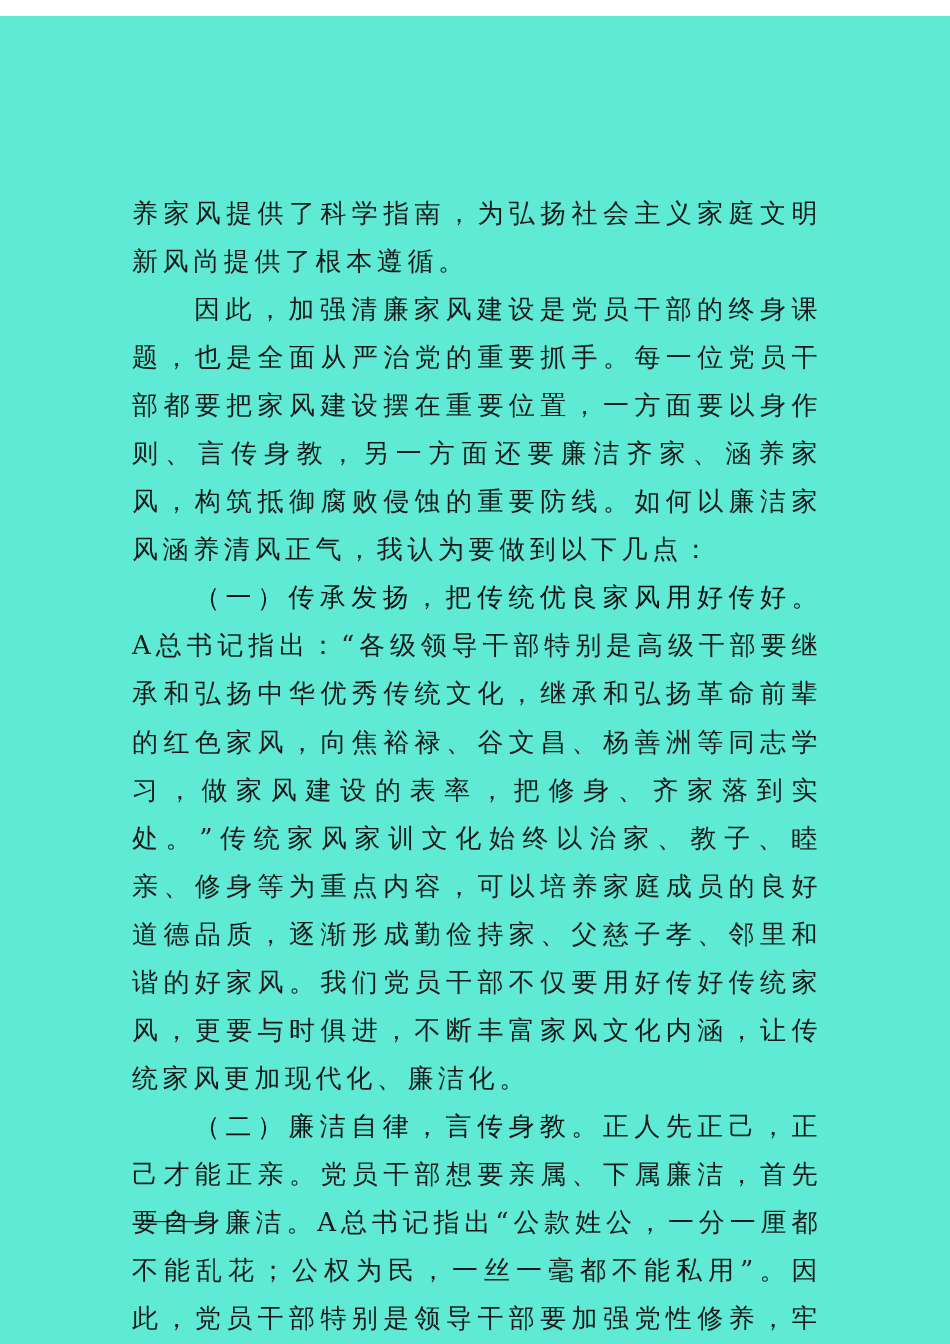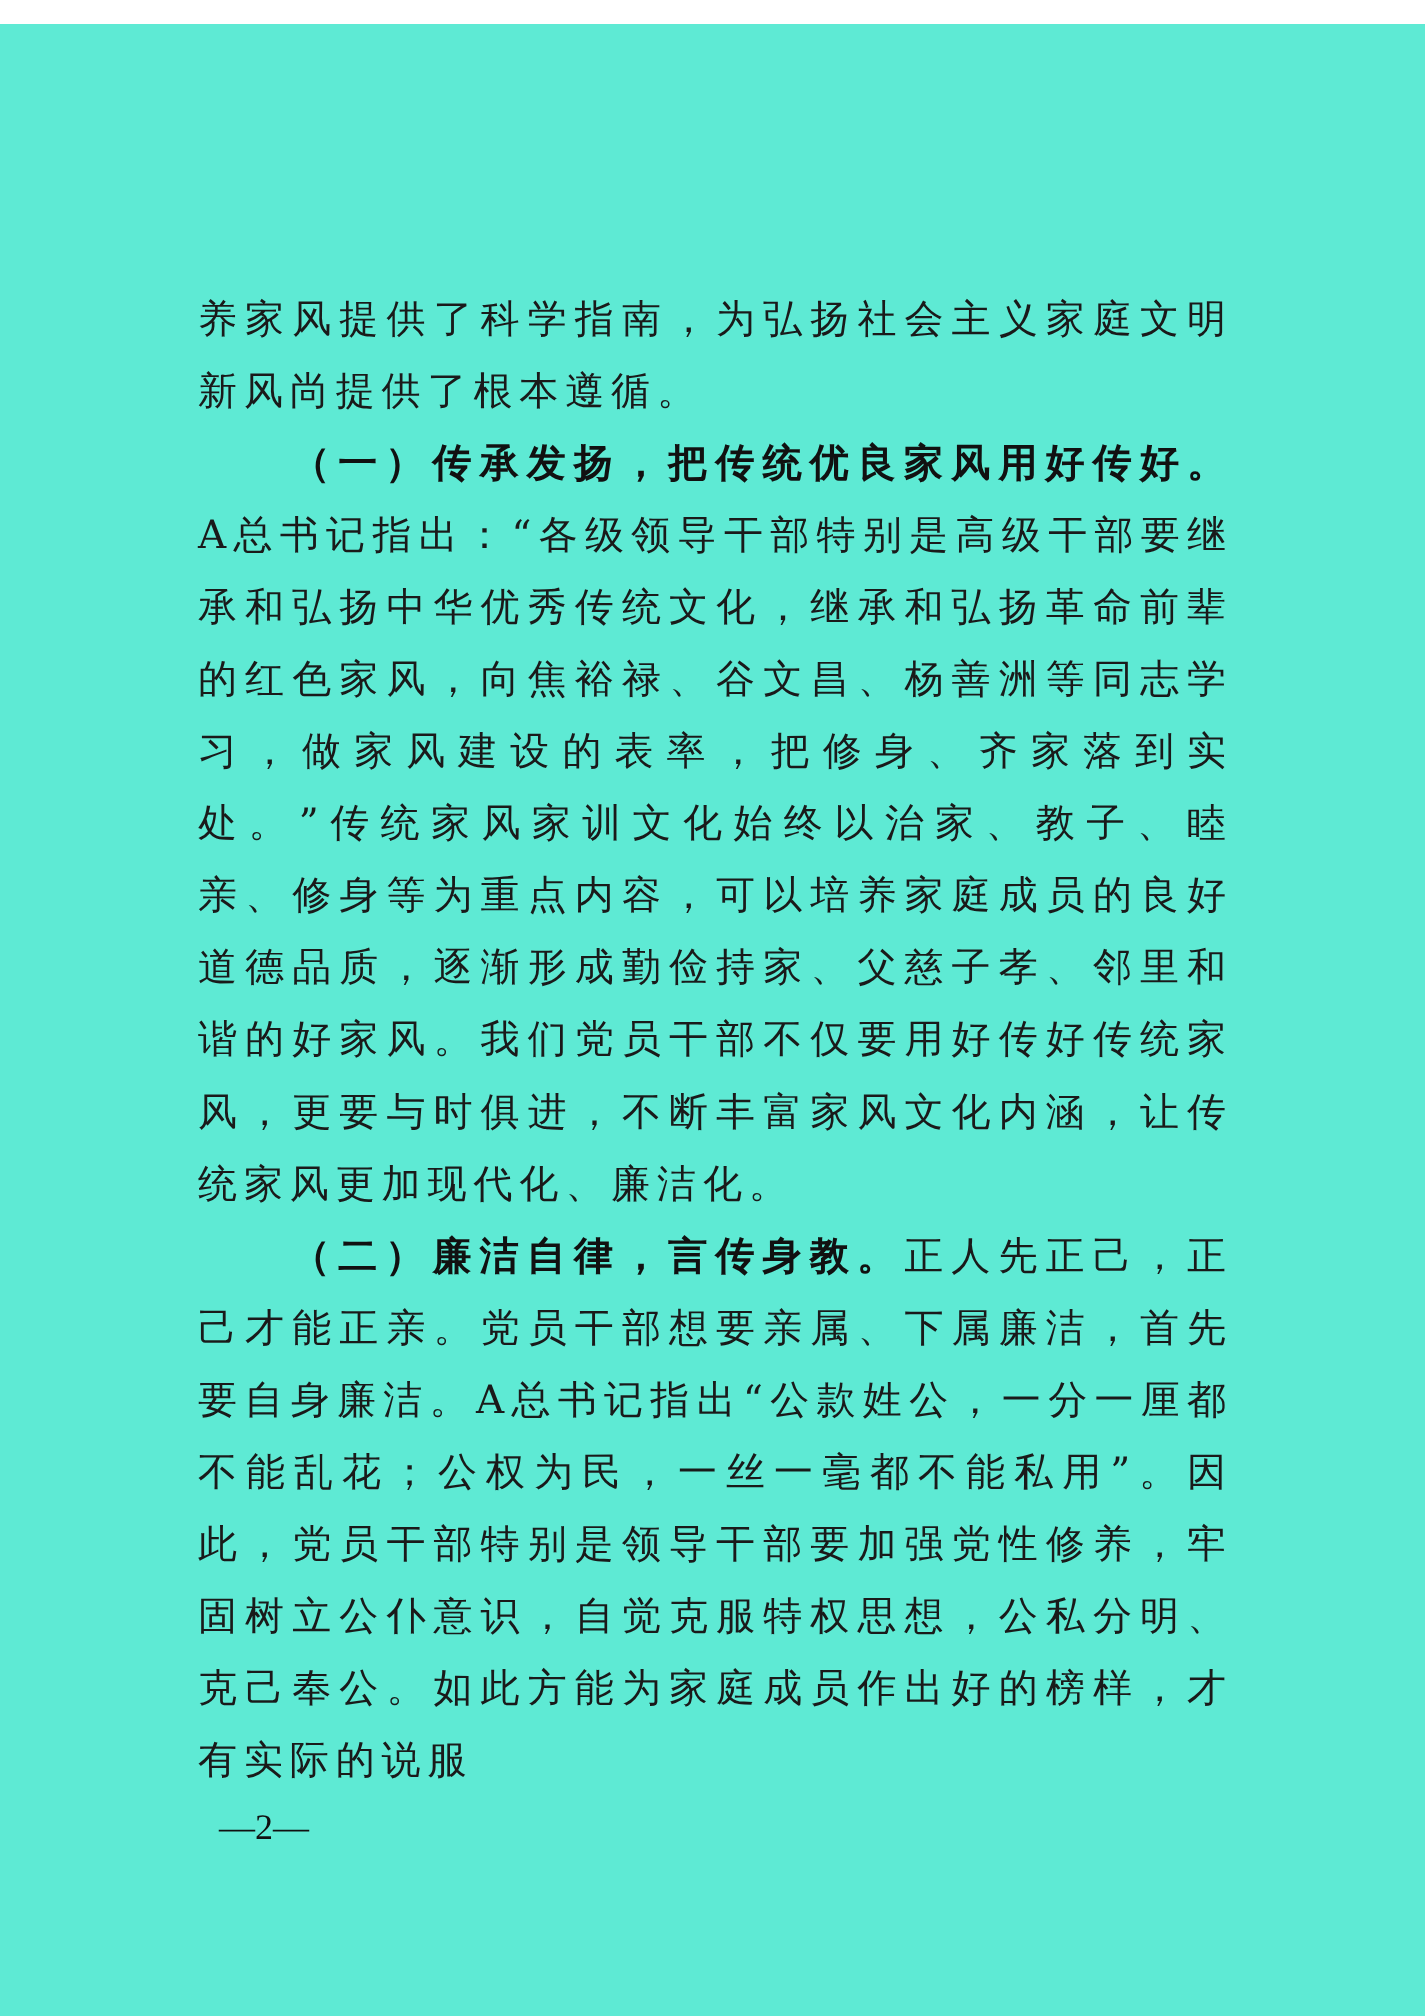--- a/index.html
+++ b/index.html
@@ -14,40 +14,43 @@
       width: 690px;
       font-family: "DejaVu Serif", "Liberation Serif", serif;
       font-size: 26px;
       line-height: 48.05px;
       color: #1a1a1a;
       letter-spacing: 4.6px;
       text-align: justify;
     }
     .para { margin: 0; padding: 0; }
     .indent { text-indent: 62px; }
-    .heading { font-weight: bold; color: #111111; margin-top: 40px; }
+    .heading { font-weight: normal; color: #111111; margin-top: 40px; }
     .page-number {
       position: absolute;
       left: 146px;
       top: 1190px;
       font-family: "Liberation Serif", "DejaVu Serif", serif;
       font-size: 24px;
       color: #111111;
       letter-spacing: 0px;
     }
   </style>
 </head>
 <body>
 
 <div class="page">
   <div class="body-text">
     <p class="para">
       <span>养家风提供了科学指南，为弘扬社会主义家庭文明新风尚提供了根本遵循。</span>
     </p>
     <p class="para indent">
+      <span>因此，加强清廉家风建设是党员干部的终身课题，也是全面从严治党的重要抓手。每一位党员干部都要把家风建设摆在重要位置，一方面要以身作则、言传身教，另一方面还要廉洁齐家、涵养家风，构筑抵御腐败侵蚀的重要防线。如何以廉洁家风涵养清风正气，我认为要做到以下几点：</span>
+    </p>
+    <p class="para indent">
       <span class="heading">（一）传承发扬，把传统优良家风用好传好。</span><span>A总书记指出：“各级领导干部特别是高级干部要继承和弘扬中华优秀传统文化，继承和弘扬革命前辈的红色家风，向焦裕禄、谷文昌、杨善洲等同志学习，做家风建设的表率，把修身、齐家落到实处。”传统家风家训文化始终以治家、教子、睦亲、修身等为重点内容，可以培养家庭成员的良好道德品质，逐渐形成勤俭持家、父慈子孝、邻里和谐的好家风。我们党员干部不仅要用好传好传统家风，更要与时俱进，不断丰富家风文化内涵，让传统家风更加现代化、廉洁化。</span>
     </p>
     <p class="para indent">
       <span class="heading">（二）廉洁自律，言传身教。</span><span>正人先正己，正己才能正亲。党员干部想要亲属、下属廉洁，首先要自身廉洁。A总书记指出“公款姓公，一分一厘都不能乱花；公权为民，一丝一毫都不能私用”。因此，党员干部特别是领导干部要加强党性修养，牢固树立公仆意识，自觉克服特权思想，公私分明、克己奉公。如此方能为家庭成员作出好的榜样，才有实际的说服</span>
     </p>
   </div>
 
   <div class="page-number">—2—</div>
 </div>
 

